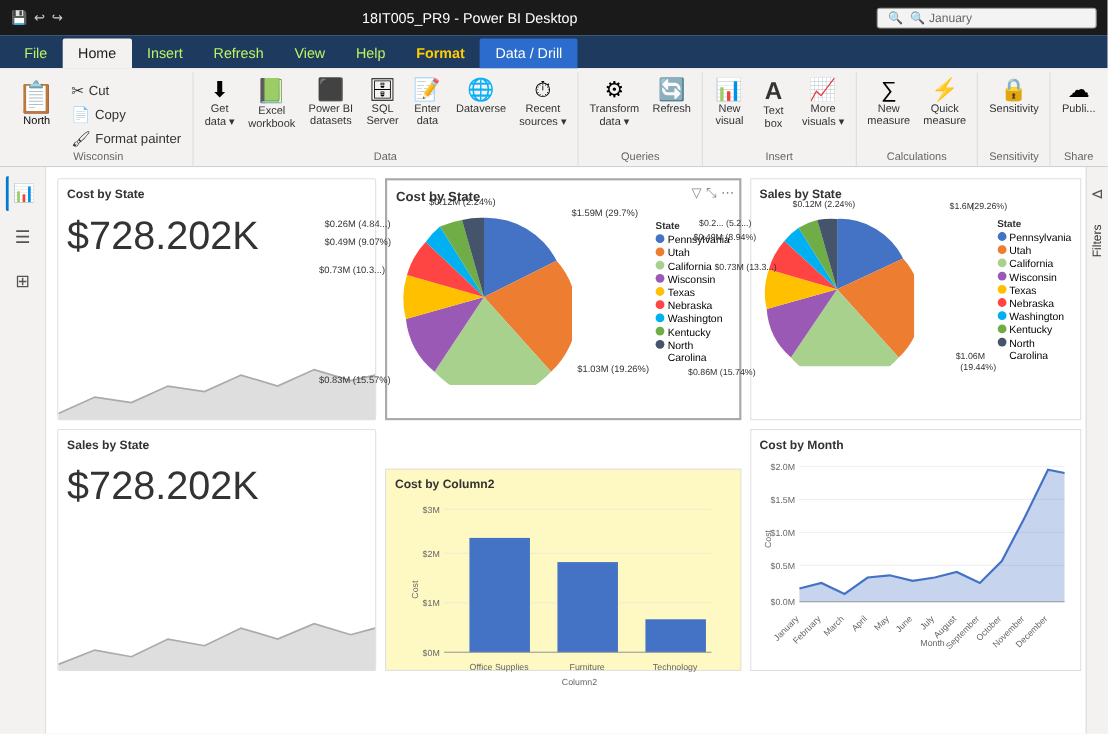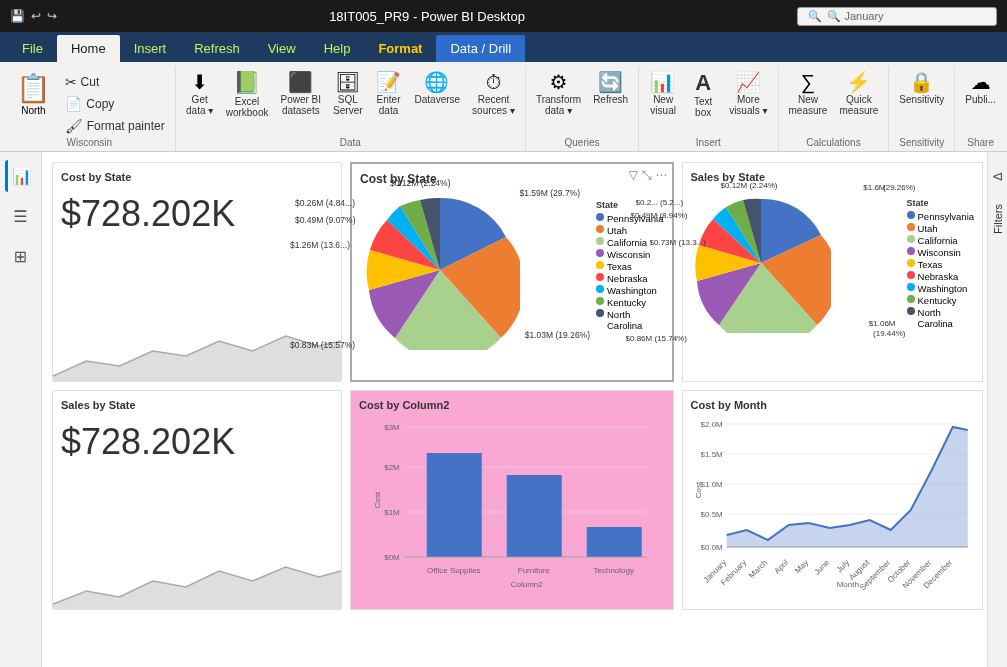--- a/index.html
+++ b/index.html
@@ -212,23 +212,24 @@
 
     
     .legend { font-size: 9.5px; }
     .legend-item { display: flex; align-items: flex-start; gap: 3px; margin-bottom: 1px; }
     .legend-dot { width: 8px; height: 8px; border-radius: 50%; flex-shrink: 0; }
 
     
     .bar-card {
       grid-column: 2;
       grid-row: 2;
-      background: #f9a8d4;
+      background: #fef9c3;
       border: 1px solid #e0e0e0;
       padding: 8px;
+      margin-top: 36px;
     }
     .chart-title { font-size: 11px; color: #333; font-weight: 600; margin-bottom: 4px; }
 
     
     .line-card {
       grid-column: 3;
       grid-row: 2;
       background: #fff;
       border: 1px solid #e0e0e0;
       padding: 8px;
@@ -473,21 +474,21 @@
         <span class="card-icon">▽</span>
         <span class="card-icon">⤡</span>
         <span class="card-icon">⋯</span>
       </div>
       <div style="display:flex; gap:6px; align-items:flex-start; height:calc(100% - 24px);">
         <div style="position:relative; flex-shrink:0;">
 
           <div style="position:absolute; top:-2px; right:-60px; font-size:8.5px; color:#333; white-space:nowrap;">$1.59M (29.7%)</div>
           <div style="position:absolute; bottom:10px; right:-70px; font-size:8.5px; color:#333; white-space:nowrap;padding-left:28px;">$1.03M (19.26%)</div>
           <div style="position:absolute; bottom:0px; left:-70px; font-size:8.5px; color:#333; white-space:nowrap;">$0.83M (15.57%)</div>
-          <div style="position:absolute; top:50px; left:-70px; font-size:8.5px; color:#333; white-space:nowrap;">$1.26M (13.6...)</div>
+          <div style="position:absolute; top:50px; left:-70px; font-size:8.5px; color:#333; white-space:nowrap;">$0.73M (10.3...)</div>
           <div style="position:absolute; top:25px; left:-65px; font-size:8.5px; color:#333; white-space:nowrap;">$0.49M (9.07%)</div>
           <div style="position:absolute; top:8px; left:-65px; font-size:8.5px; color:#333; white-space:nowrap;">$0.26M (4.84...)</div>
           <div style="position:absolute; top:-12px; left:30px; font-size:8.5px; color:#333; white-space:nowrap;">$0.12M (2.24%)</div>
           <svg width="160" height="160" viewBox="0 0 160 160" class="pie-svg">
 
             <path d="M80,80 L80,8 A72,72 0 0,1 146,47 Z" fill="#4472C4"></path>
 
             <path d="M80,80 L146,47 A72,72 0 0,1 141,148 Z" fill="#ED7D31"></path>
 
             <path d="M80,80 L141,148 A72,72 0 0,1 35,148 Z" fill="#A9D18E"></path>

